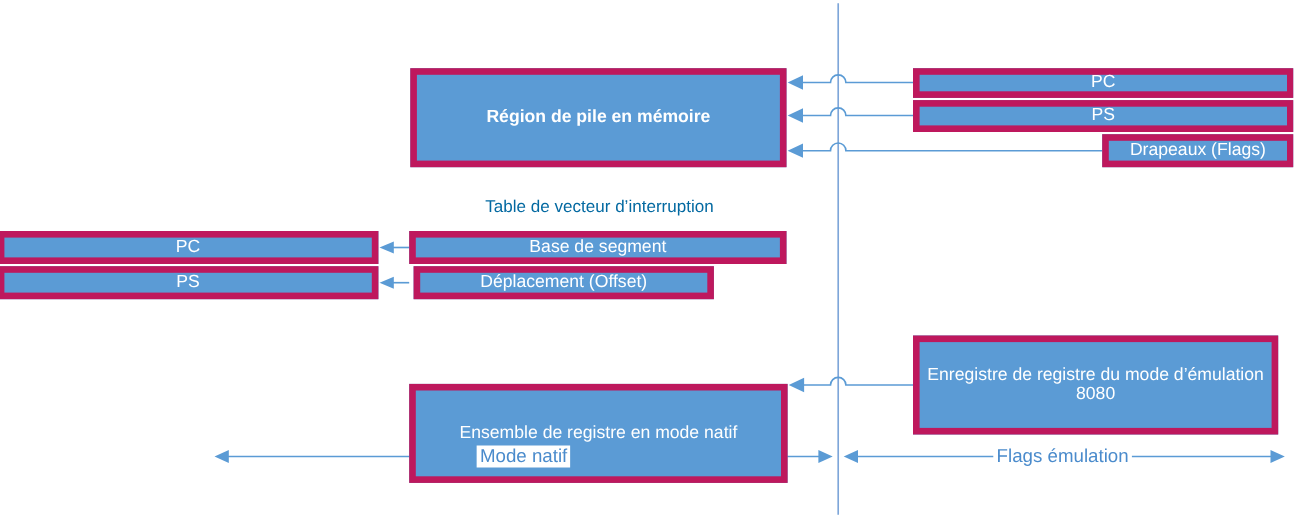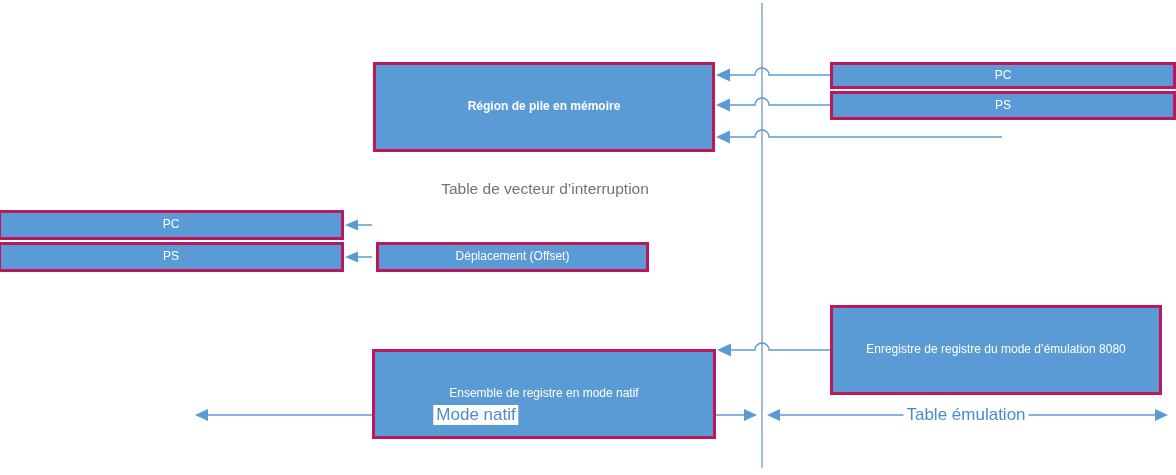--- a/index.html
+++ b/index.html
@@ -8,37 +8,37 @@
     width: 1176px;
     height: 475px;
     background: #ffffff;
     font-family: "Liberation Sans", sans-serif;
     overflow: hidden;
   }
   #wires { position: absolute; left: 0; top: 0; width: 1176px; height: 475px; }
   .box {
     position: absolute;
     background: #5b9bd5;
-    border: 3px solid #be185d;
+    border: 6px solid #be185d;
     box-sizing: border-box;
     display: flex;
     align-items: center;
     justify-content: center;
     color: #ffffff;
-    font-size: 12px;
+    font-size: 16px;
     text-align: center;
     line-height: 1.15;
   }
   .title {
     position: absolute;
     left: 373px;
     top: 180px;
     width: 344px;
     text-align: center;
-    color: #737373;
+    color: #0369a1;
     font-size: 15.5px;
   }
   .mode-label {
     position: absolute;
     transform: translate(-50%, -50%);
     background: #ffffff;
     color: #4a8bcc;
     font-size: 17px;
     padding: 0 3px;
     white-space: nowrap;
@@ -98,36 +98,42 @@
 
   <div class="box" style="left:373px; top:62px; width:342px; height:90px;font-weight:bold;">
     <span>Région de pile en mémoire</span>
   </div>
   <div class="box" style="left:830px; top:62px; width:346px; height:27px;">
     <span>PC</span>
   </div>
   <div class="box" style="left:830px; top:91px; width:346px; height:29px;">
     <span>PS</span>
   </div>
+  <div class="box" style="left:1002px; top:122px; width:174px; height:30px;">
+    <span>Drapeaux (Flags)</span>
+  </div>
 
   <div class="title">Table de vecteur d’interruption</div>
 
   <div class="box" style="left:-2px; top:210px; width:346px; height:30px;">
     <span>PC</span>
   </div>
   <div class="box" style="left:-2px; top:242px; width:346px; height:30px;">
     <span>PS</span>
+  </div>
+  <div class="box" style="left:372px; top:210px; width:343px; height:30px;">
+    <span>Base de segment</span>
   </div>
   <div class="box" style="left:376px; top:242px; width:273px; height:30px;">
     <span>Déplacement (Offset)</span>
   </div>
 
   <div class="box" style="left:372px; top:305px; width:344px; height:90px;margin-top:44px;">
     <span>Ensemble de registre en mode natif</span>
   </div>
   <div class="box" style="left:830px; top:305px; width:332px; height:90px;">
     <span>Enregistre de registre du mode d’émulation 8080</span>
   </div>
 
   <div class="mode-label" style="left:476px; top:415px;">Mode natif</div>
-  <div class="mode-label" style="left:966px; top:415px;">Table émulation</div>
+  <div class="mode-label" style="left:966px; top:415px;">Flags émulation</div>
 
 </div>
 
 </body></html>

